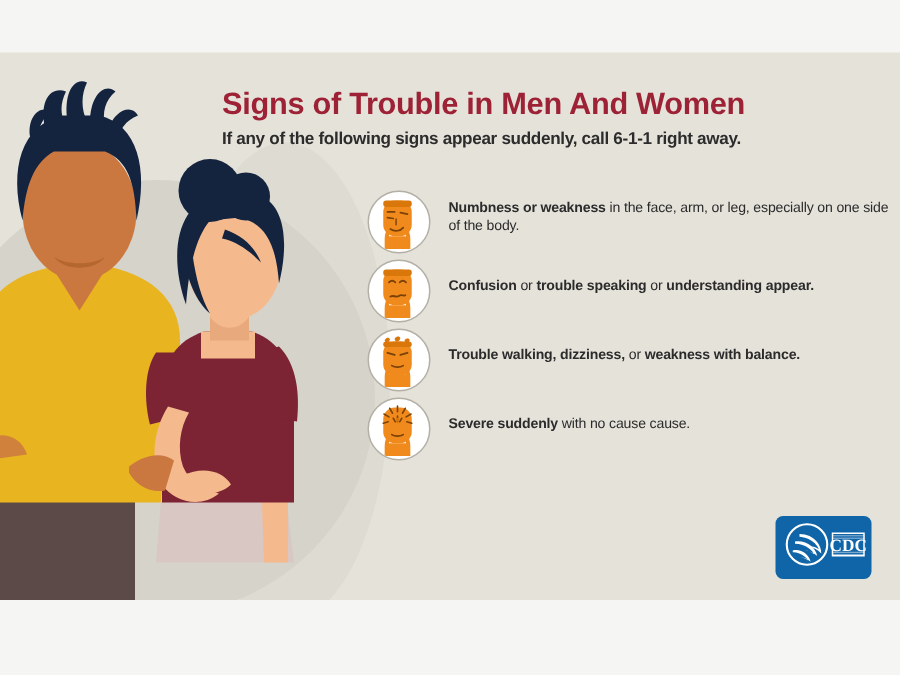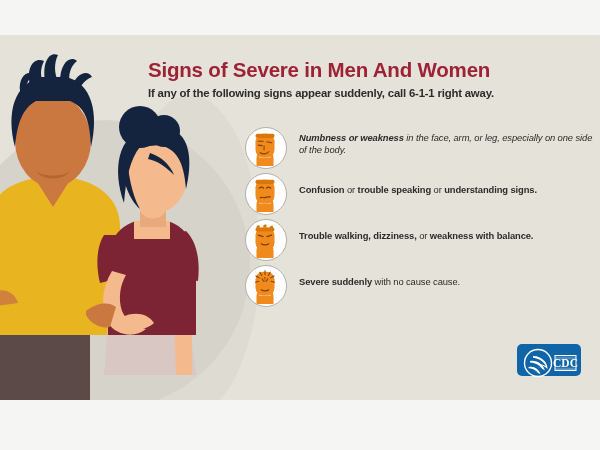--- a/index.html
+++ b/index.html
@@ -101,31 +101,31 @@
     position: relative;
   }
   .sign-text {
     margin-left: 12px;
     font-size: 9.4px;
     color: #2b2b2b;
     line-height: 1.32;
     padding-top: 11px;
     letter-spacing: -0.1px;
   }
-  .sign-row.two-line .sign-text { padding-top: 5px; font-style: italic; }
+  .sign-row.two-line .sign-text { padding-top: 5px; }
   .sign-text b { font-weight: bold; }
   .sign-text span { font-weight: normal; }
 
   
   #cdc-logo {
     position: absolute;
     left: 517px;
     top: 309px;
     width: 64px;
-    height: 32px;
+    height: 42px;
     background: #1064a8;
     border-radius: 5px;
   }
 </style>
 </head>
 <body>
 
 <div id="poster">
 
   <div class="bg-oval" id="bg-oval-soft"></div>
@@ -186,21 +186,21 @@
 
       <path d="M112 236 C102 252 100 272 108 288 C116 300 134 304 146 294 C136 292 126 286 122 276 C118 264 120 250 126 240 Z" fill="#f5b98e"></path>
 
       <path d="M122 282 C134 276 148 278 154 288 C146 296 130 296 122 290 Z" fill="#f5b98e"></path>
 
       <path d="M86 276 C96 268 108 266 116 272 L110 292 C100 294 90 288 86 280 Z" fill="#cb7840"></path>
     </g>
   </svg>
 
   <div id="headings">
-    <h1 id="page-title">Signs of Severe in Men And Women</h1>
+    <h1 id="page-title">Signs of Trouble in Men And Women</h1>
     <p id="page-subtitle">If any of the following signs appear suddenly, call 6-1-1 right away.</p>
   </div>
 
   <div id="signs-list">
 
     <div class="sign-row two-line">
       <div class="sign-icon">
         <svg viewBox="0 0 40 40" width="38" height="38">
           <path d="M11 33 C11 26 15 23 20 23 C25 23 29 26 29 33 L29 40 L11 40 Z" fill="#f08a1d"></path>
           <path d="M14 31 C15 26 17 24 20 24 C23 24 25 26 26 31 Z" fill="#ffffff"></path>
@@ -223,21 +223,21 @@
           <path d="M11 33 C11 26 15 23 20 23 C25 23 29 26 29 33 L29 40 L11 40 Z" fill="#f08a1d"></path>
           <path d="M14 31 C15 26 17 24 20 24 C23 24 25 26 26 31 Z" fill="#ffffff"></path>
           <rect x="10" y="6" width="20" height="25" rx="8" fill="#f08a1d"></rect>
           <rect x="10" y="6" width="20" height="4.5" rx="2" fill="#d9770b"></rect>
           <path d="M14 15 C15.5 13.5 17 13.5 18.5 15" stroke="#7a4208" stroke-width="1.2" fill="none" stroke-linecap="round"></path>
           <path d="M21.5 15 C23 13.5 24.5 13.5 26 15" stroke="#7a4208" stroke-width="1.2" fill="none" stroke-linecap="round"></path>
           <path d="M15 25 C17 23.5 19 26 21 24.5 C23 23 24.5 25 25.5 24" stroke="#7a4208" stroke-width="1.3" fill="none" stroke-linecap="round"></path>
         </svg>
       </div>
       <div class="sign-text">
-        <b>Confusion</b><span> or </span><b>trouble speaking</b><span> or </span><b>understanding signs.</b>
+        <b>Confusion</b><span> or </span><b>trouble speaking</b><span> or </span><b>understanding appear.</b>
       </div>
     </div>
 
 
     <div class="sign-row">
       <div class="sign-icon">
         <svg viewBox="0 0 40 40" width="38" height="38">
           <path d="M11 33 C11 26 15 23 20 23 C25 23 29 26 29 33 L29 40 L11 40 Z" fill="#f08a1d"></path>
           <path d="M14 31 C15 26 17 24 20 24 C23 24 25 26 26 31 Z" fill="#ffffff"></path>
           <rect x="10" y="8" width="20" height="24" rx="8" fill="#f08a1d"></rect>

